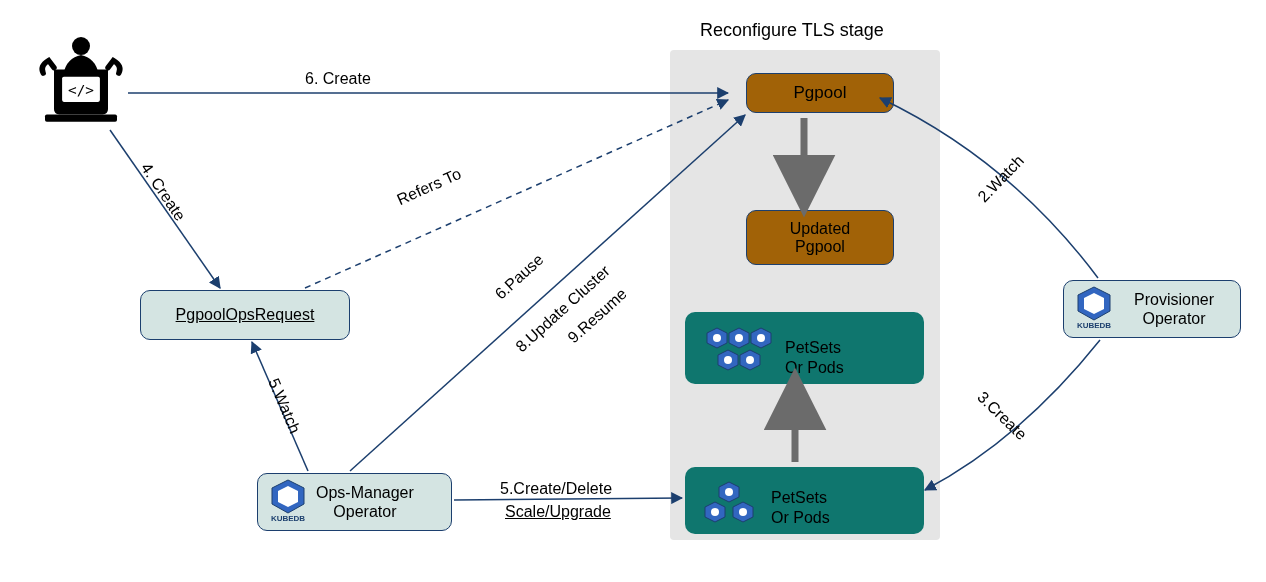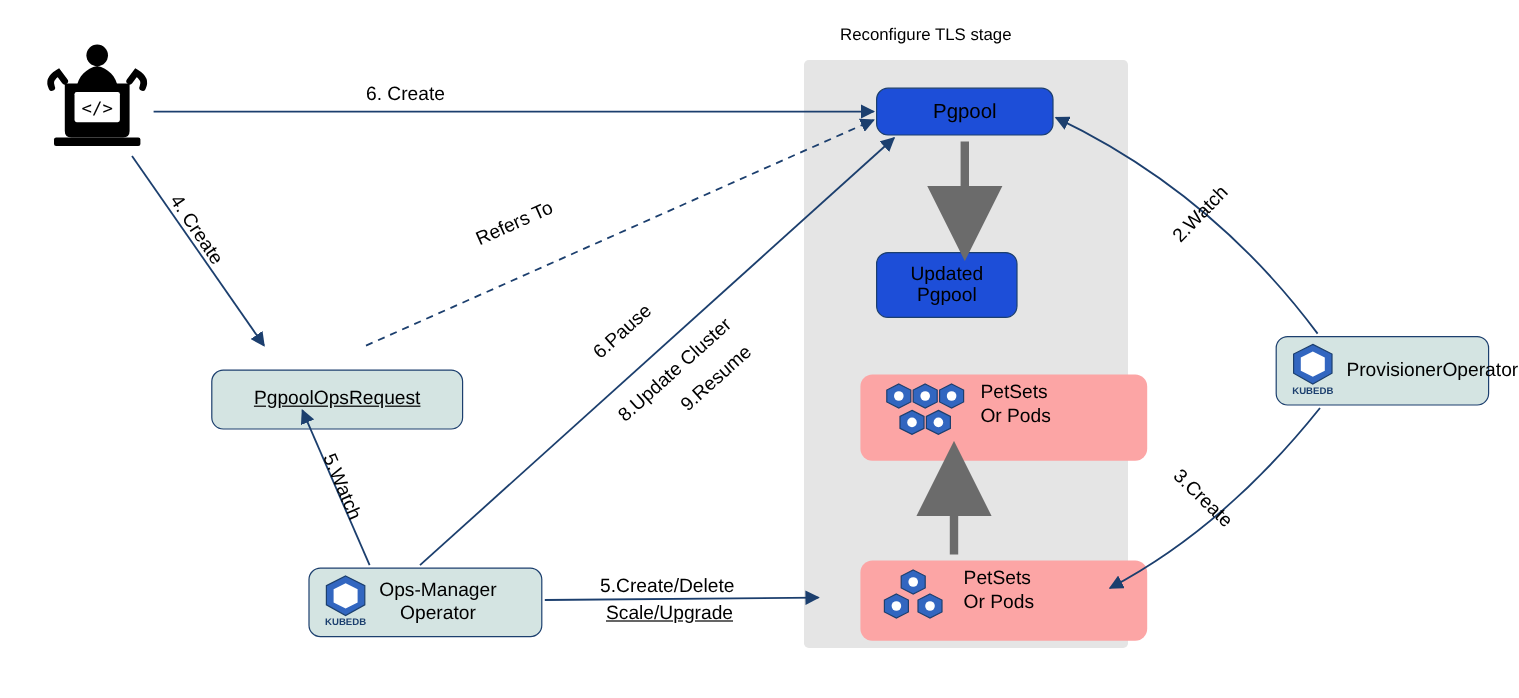--- a/index.html
+++ b/index.html
@@ -22,91 +22,91 @@
     border-radius: 10px;
     text-align: center;
     box-sizing: border-box;
   }
   .stage {
     position: absolute;
     background: #e5e5e5;
     border-radius: 4px;
   }
   .blue {
-    background: #1d4ed8;
+    background: #a16207;
     border: 1.5px solid #1c3f6e;
     color: #000;
     font-size: 17px;
+    margin-left: 16px;
   }
   .lightblue {
     background: #d4e4e2;
     border: 1.5px solid #1c3f6e;
     font-size: 16px;
   }
   .underline { text-decoration: underline; }
   .petbox {
     position: absolute;
-    background: #fca5a5;
+    background: #0f766e;
     border-radius: 10px;
     display: flex;
-    align-items: flex-start;
+    align-items: flex-end;
     padding: 6px 12px;
     gap: 10px;
     font-size: 16px;
-    margin-left: 32px;
   }
   .petbox span.lbl { line-height: 1.25; }
   .label {
     position: absolute;
     font-size: 16px;
     white-space: nowrap;
     background: transparent;
   }
   svg.overlay {
     position: absolute;
     left: 0; top: 0;
     width: 1266px;
     height: 582px;
     pointer-events: none;
   }
   .title {
     position: absolute;
-    font-size: 14px;
+    font-size: 18px;
   }
 </style>
 </head>
 <body>
 
 <div class="stage" style="left:670px; top:50px; width:270px; height:490px;"></div>
 
 <div class="title" style="left:700px; top:20px;">Reconfigure TLS stage</div>
 
 <div class="box blue" style="left:730px; top:73px; width:148px; height:40px;">
   <span>Pgpool</span>
 </div>
 
-<div class="box blue" style="left:730px; top:210px; width:118px; height:55px; font-size:16px;">
+<div class="box blue" style="left:730px; top:210px; width:148px; height:55px; font-size:16px;">
   <span>Updated</span>
   <span>Pgpool</span>
 </div>
 
 <div style="position:absolute; left:36px; top:33px; width:90px; height:90px;">
 <svg viewBox="0 0 100 110" width="90" height="100">
   <circle cx="50" cy="14" r="10" fill="#000"></circle>
   <path d="M50 24 C40 26 32 34 31 44 L69 44 C68 34 60 26 50 24 Z" fill="#000"></path>
   <path d="M20 40 L20 84 Q20 90 26 90 L74 90 Q80 90 80 84 L80 40 Z" fill="#000"></path>
   <rect x="29" y="48" width="42" height="28" rx="2" fill="#fff"></rect>
   <rect x="10" y="90" width="80" height="8" rx="2" fill="#000"></rect>
   <text x="50" y="68" font-size="16" fill="#000" text-anchor="middle" font-family="monospace">&lt;/&gt;</text>
   <path d="M8 44 Q4 36 14 30 L20 38" stroke="#000" stroke-width="6" fill="none" stroke-linecap="round"></path>
   <path d="M92 44 Q96 36 86 30 L80 38" stroke="#000" stroke-width="6" fill="none" stroke-linecap="round"></path>
 </svg>
 </div>
 
-<div class="box lightblue" style="left:140px; top:308px; width:210px; height:50px;margin-left:36px;">
+<div class="box lightblue" style="left:140px; top:290px; width:210px; height:50px;">
   <span class="underline">PgpoolOpsRequest</span>
 </div>
 
 <div class="box lightblue" style="left:257px; top:473px; width:195px; height:58px; flex-direction:row; gap:8px; justify-content:flex-start; padding-left:10px;">
   <span>
     <svg width="40" height="44" viewBox="0 0 40 44">
       <polygon points="20,2 36,10 36,26 20,35 4,26 4,10" fill="#3266c0" stroke="#1c3f6e" stroke-width="1"></polygon>
       <polygon points="20,8 30,13 30,24 20,29 10,24 10,13" fill="#fff"></polygon>
       <text x="20" y="43" font-size="8" text-anchor="middle" fill="#1c3f6e" font-weight="bold">KUBEDB</text>
     </svg>
@@ -118,21 +118,21 @@
 </div>
 
 <div class="box lightblue" style="left:1063px; top:280px; width:178px; height:58px; flex-direction:row; gap:8px; justify-content:flex-start; padding-left:10px;">
   <span>
     <svg width="40" height="44" viewBox="0 0 40 44">
       <polygon points="20,2 36,10 36,26 20,35 4,26 4,10" fill="#3266c0" stroke="#1c3f6e" stroke-width="1"></polygon>
       <polygon points="20,8 30,13 30,24 20,29 10,24 10,13" fill="#fff"></polygon>
       <text x="20" y="43" font-size="8" text-anchor="middle" fill="#1c3f6e" font-weight="bold">KUBEDB</text>
     </svg>
   </span>
-  <span style="display:flex;flex-direction:row;line-height:1.2;">
+  <span style="display:flex;flex-direction:column;line-height:1.2;margin-left:12px;">
     <span>Provisioner</span>
     <span>Operator</span>
   </span>
 </div>
 
 <div class="petbox" style="left:685px; top:312px; width:215px; height:60px;">
   <span>
     <svg width="78" height="48" viewBox="0 0 78 48">
       <g fill="#3266c0" stroke="#1c3f6e" stroke-width="1">
         <polygon points="20,2 30,7 30,17 20,22 10,17 10,7"></polygon>

